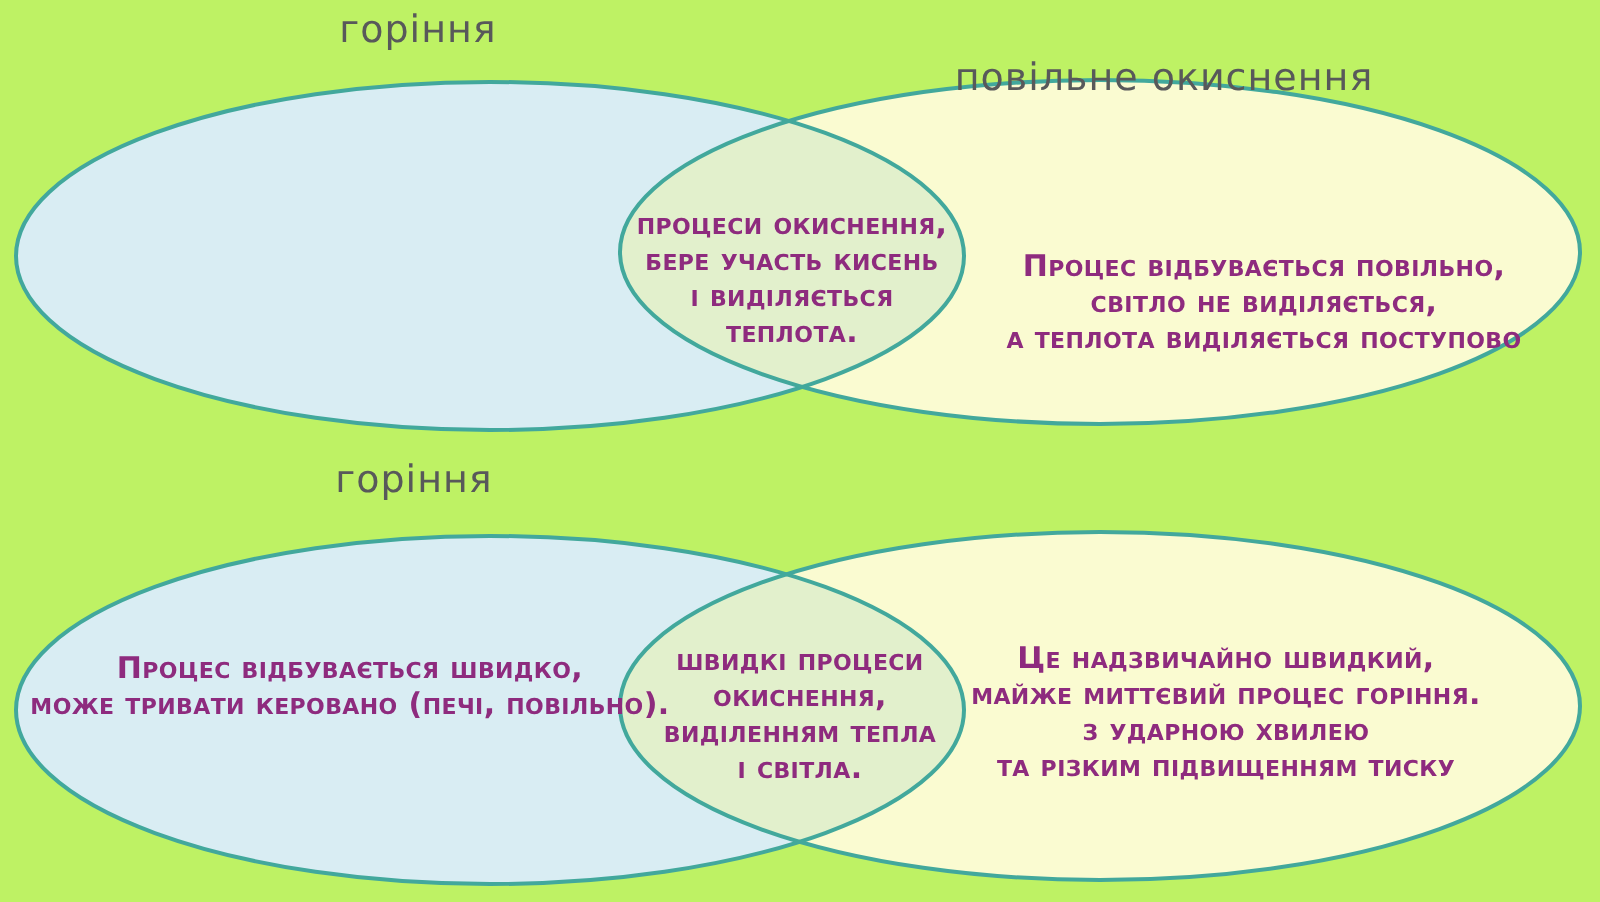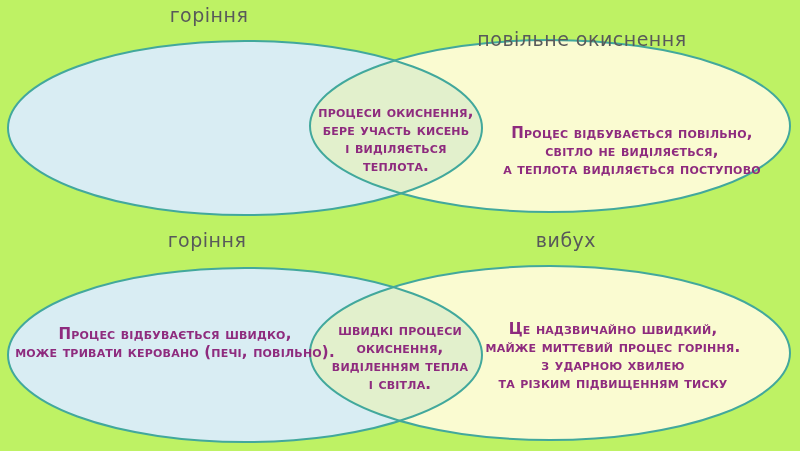--- a/index.html
+++ b/index.html
@@ -79,21 +79,20 @@
 
   <div class="vtext" style="left:312px; top:103px; width:168px;">процеси окиснення,
 бере участь кисень
 і виділяється
 теплота.</div>
   <div class="vtext" style="left:478px; top:96px; width:308px;margin-top:28px;">Процес відбувається повільно,
 світло не виділяється,
 а теплота виділяється поступово</div>
 
   <div class="title" style="left:107px; top:228px; width:200px;">горіння</div>
-  <div class="title" style="left:416px; top:228px; width:300px;">вибух</div>
 
   <div class="vtext" style="left:5px; top:325px; width:340px;">Процес відбувається швидко,
 може тривати керовано (печі, повільно).</div>
   <div class="vtext" style="left:458px; top:320px; width:310px;">Це надзвичайно швидкий,
 майже миттєвий процес горіння.
 з ударною хвилею
 та різким підвищенням тиску</div>
   <div class="vtext" style="left:322px; top:321px; width:156px;">швидкі процеси
 окиснення,
 виділенням тепла

